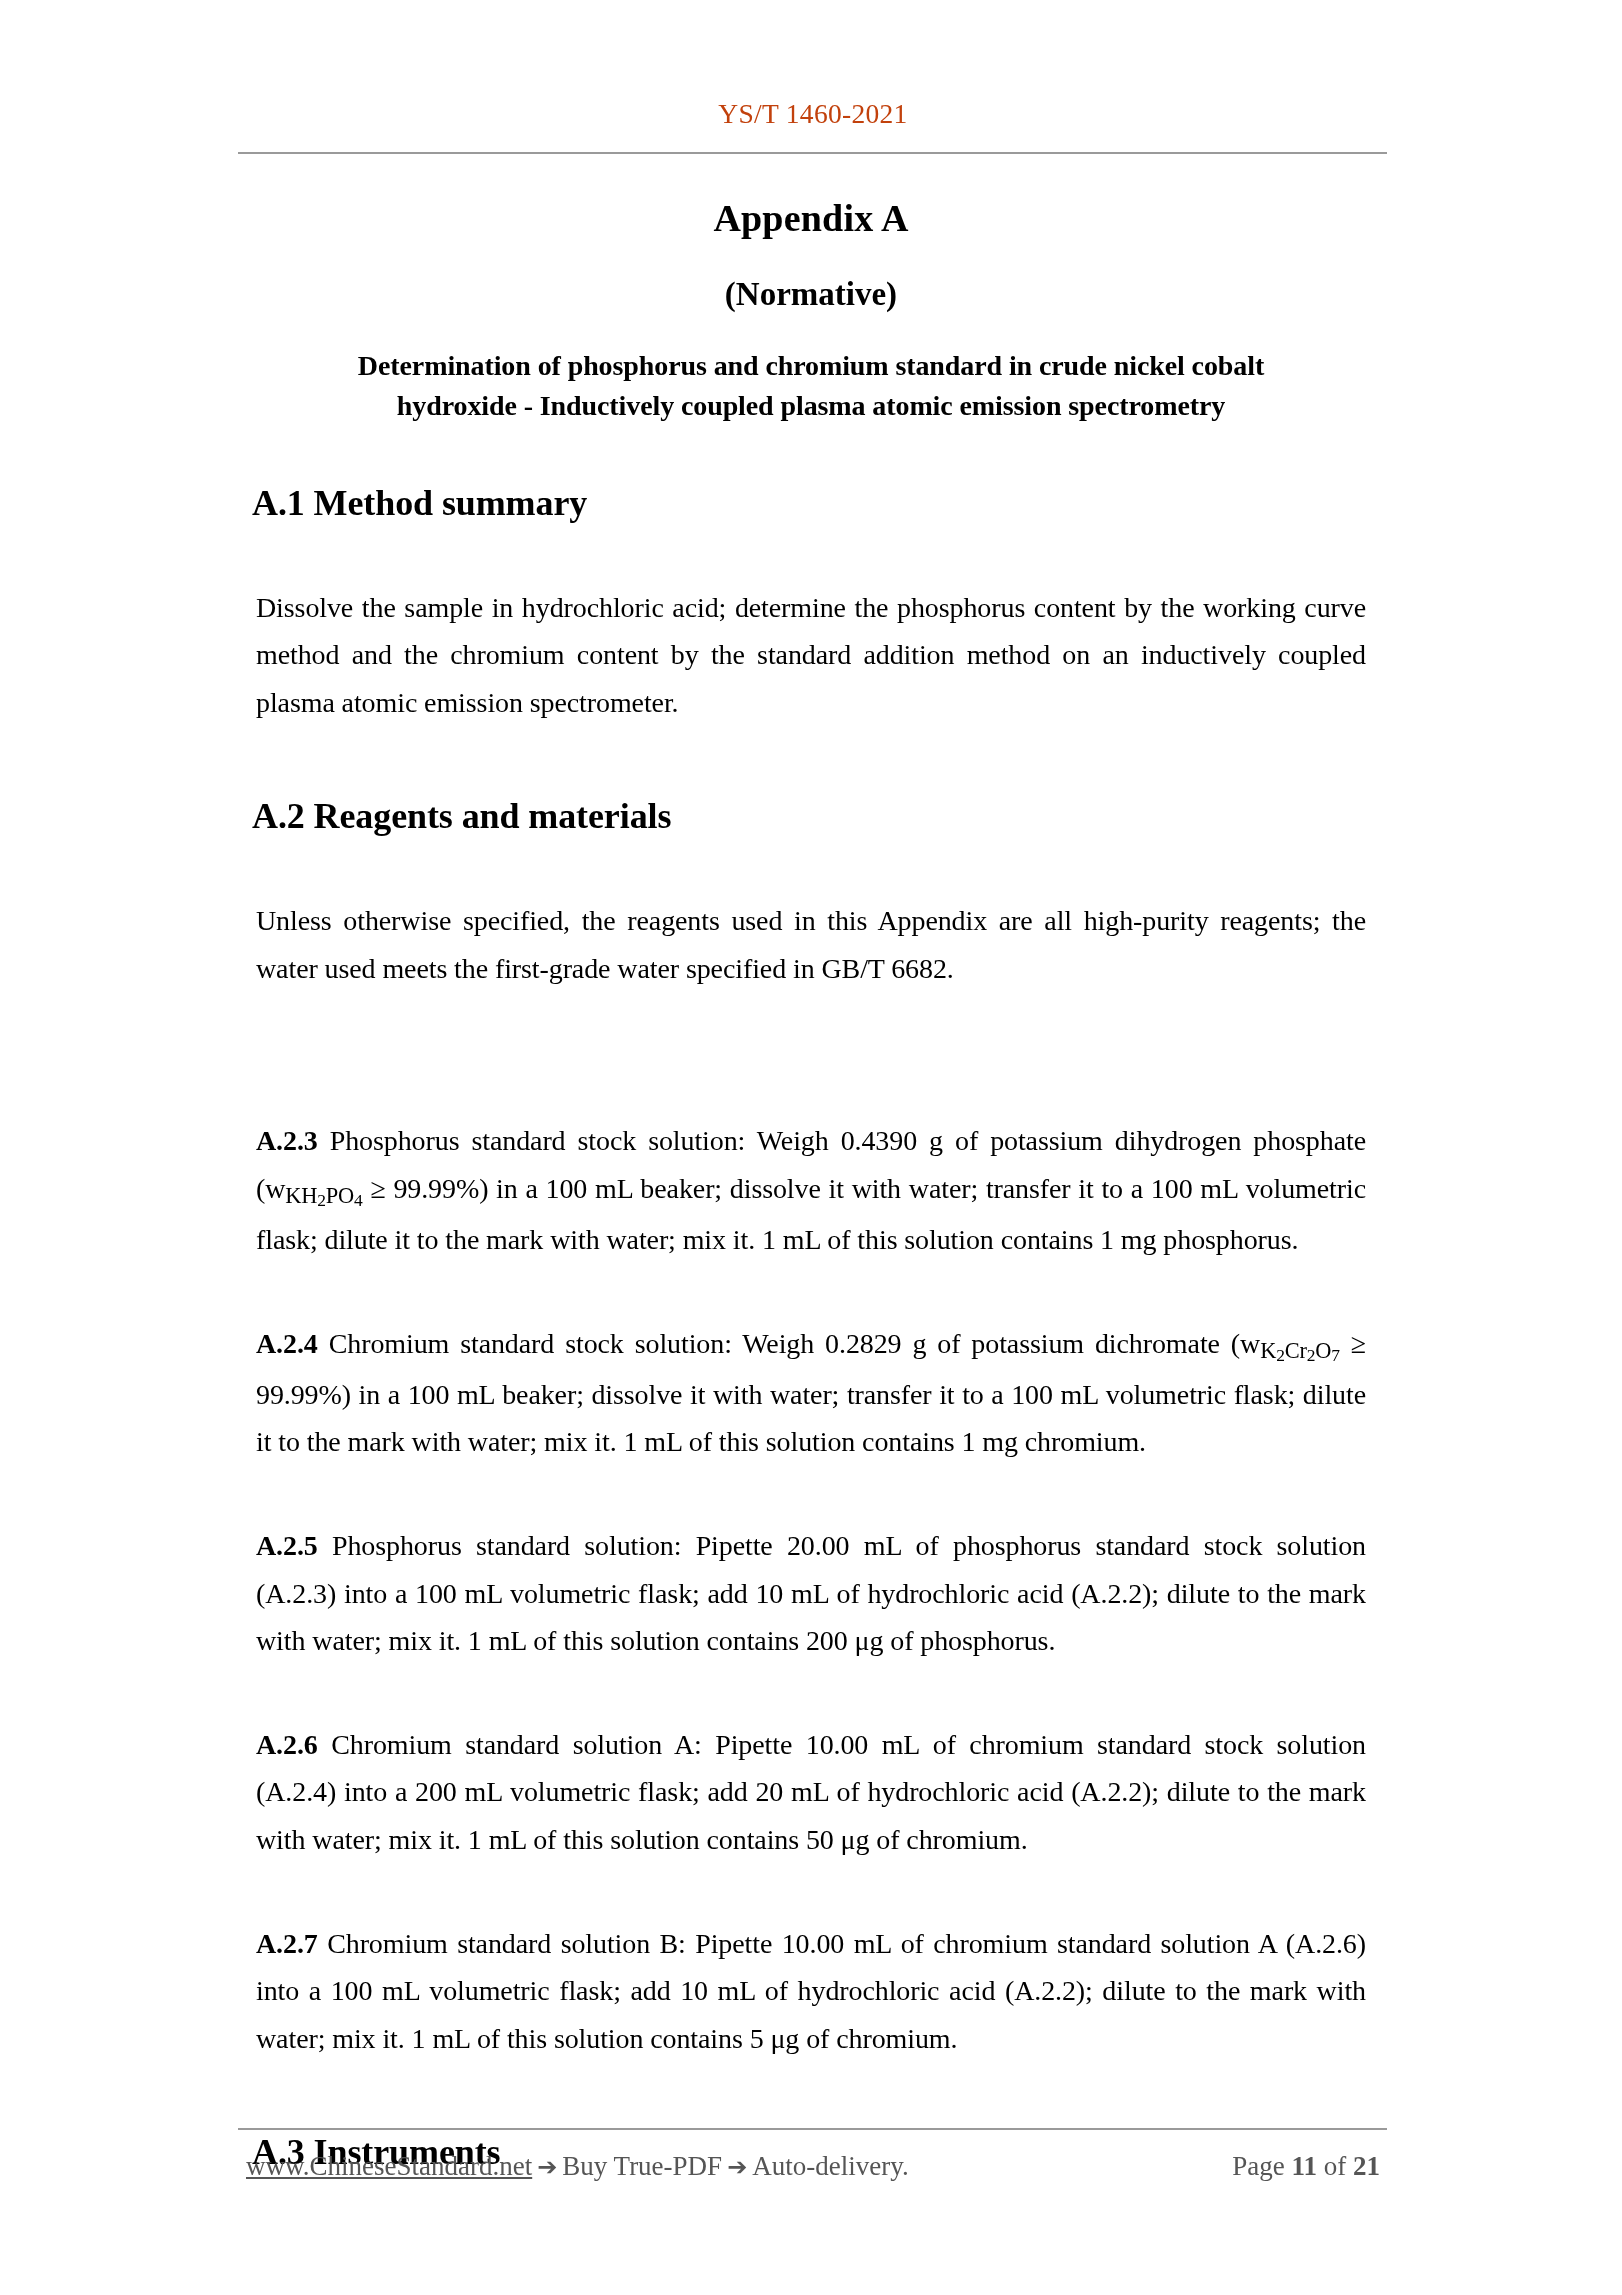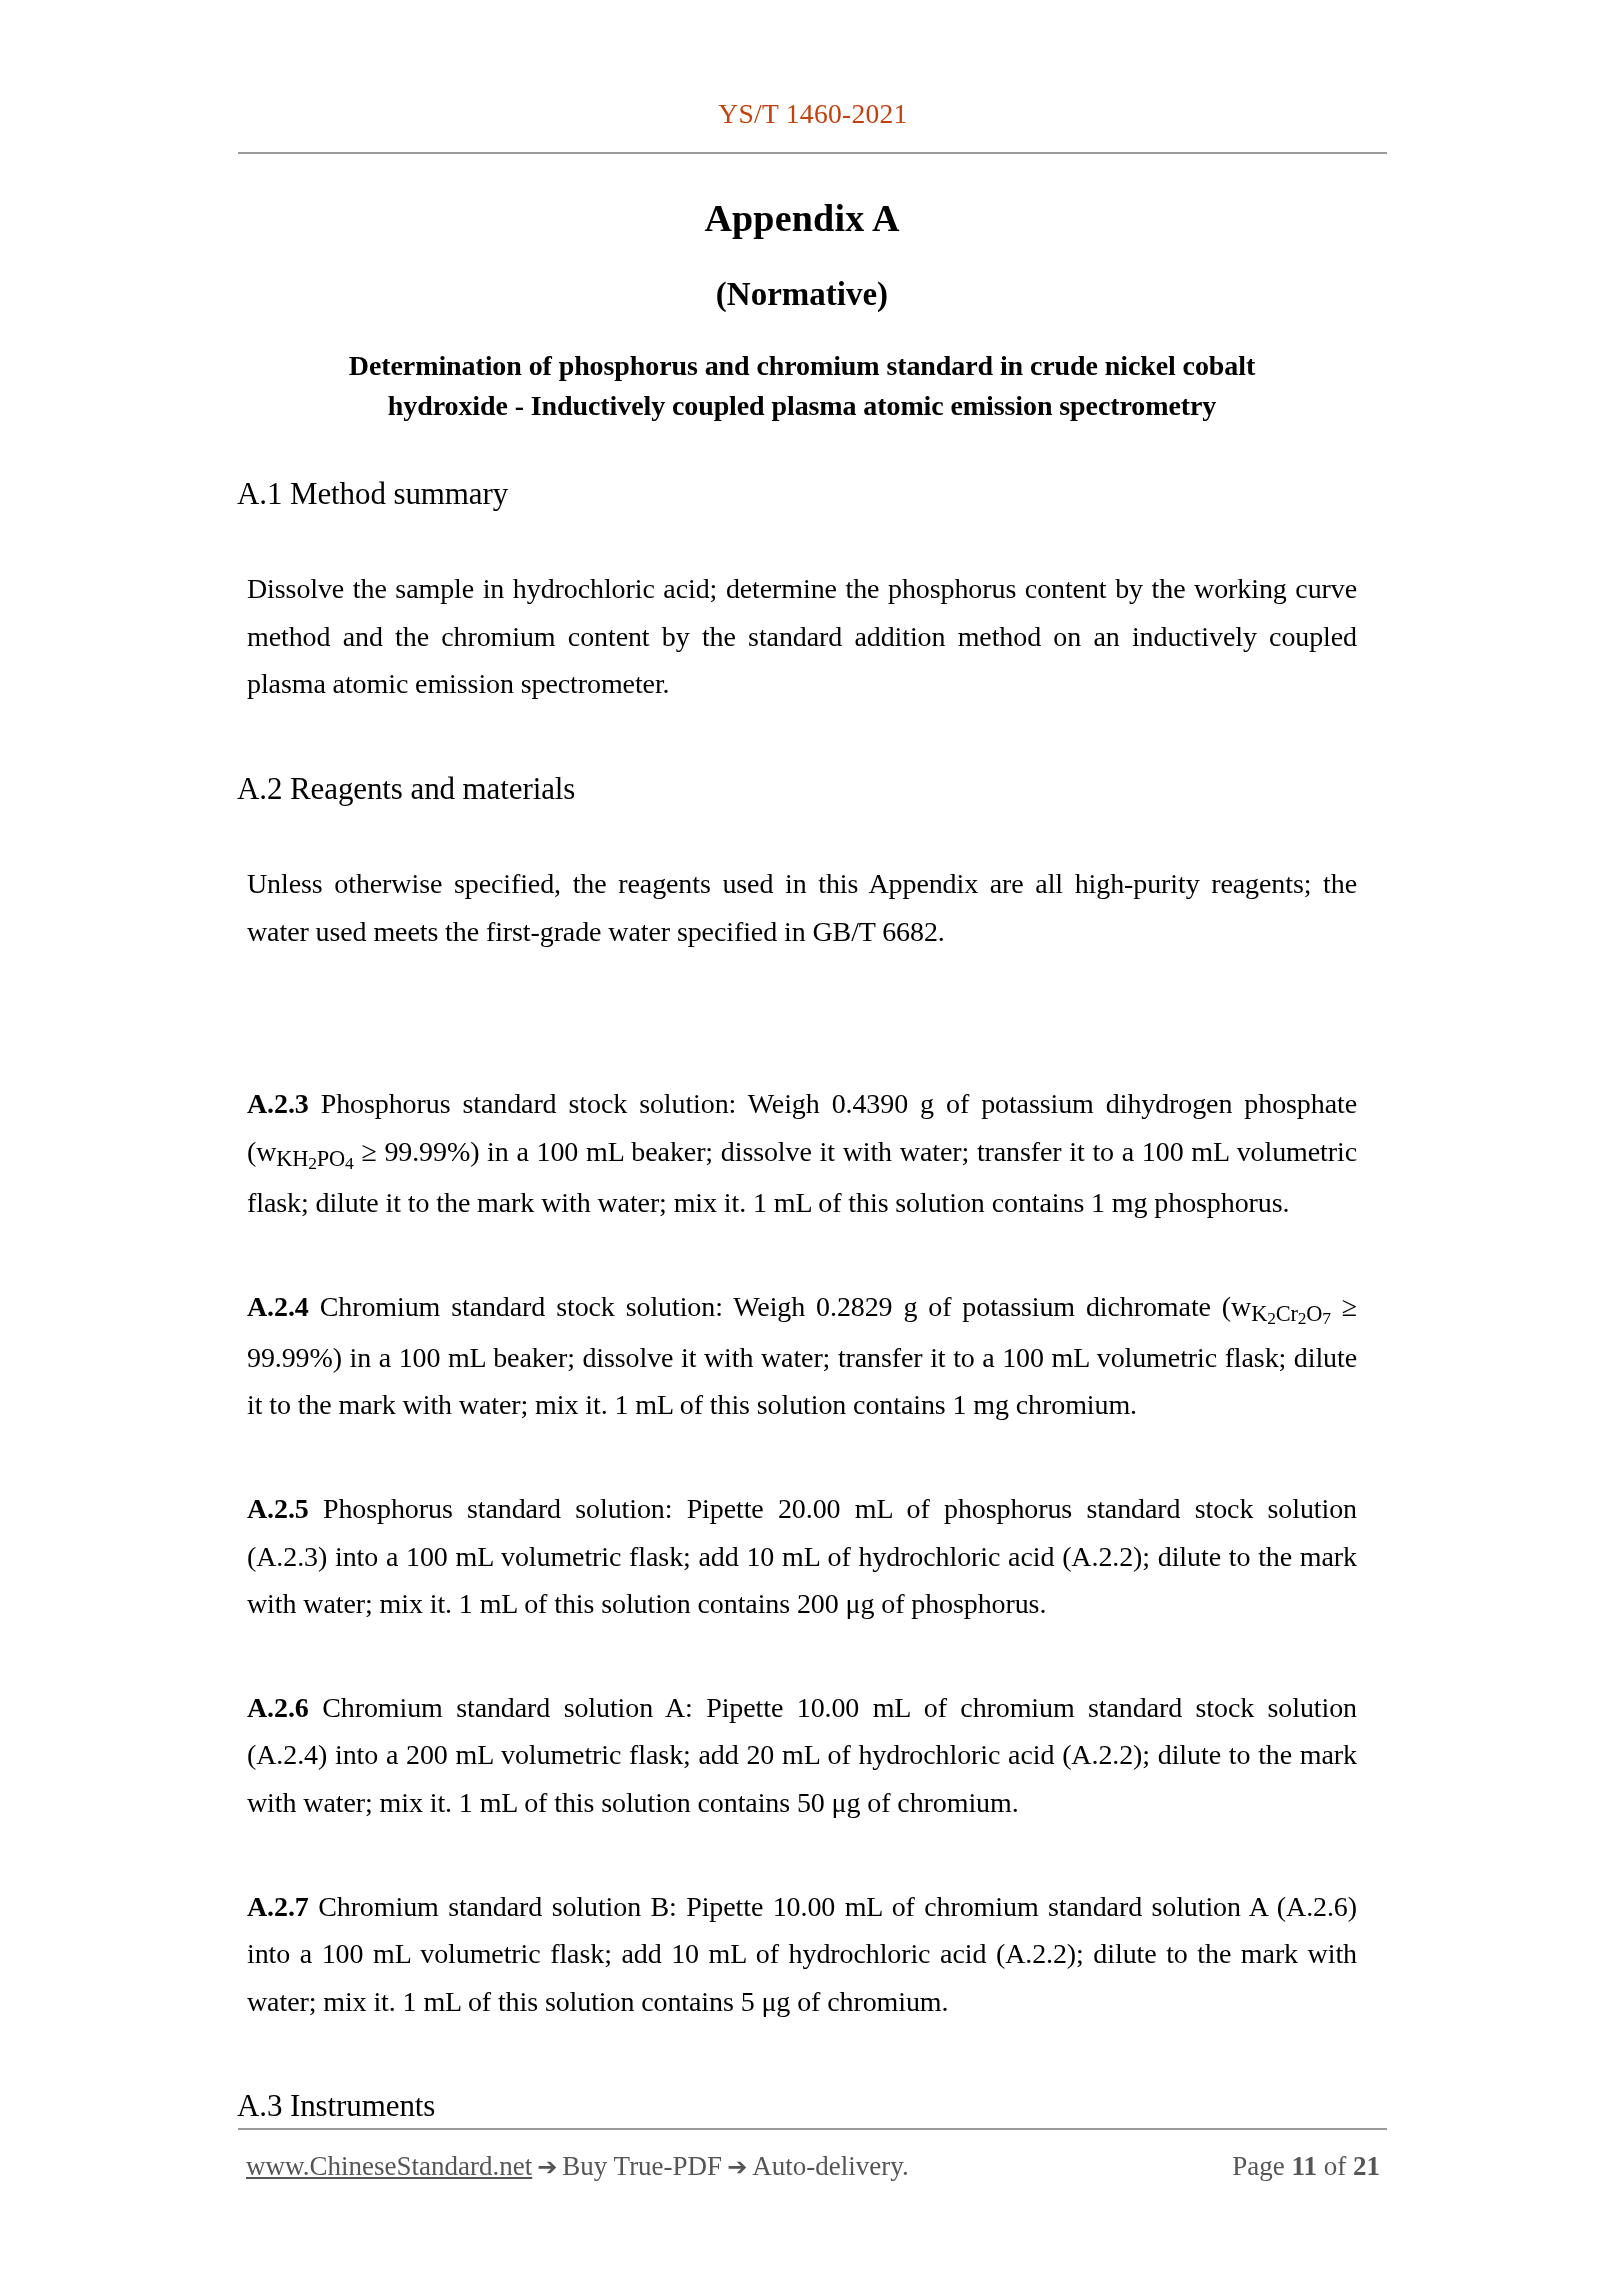--- a/index.html
+++ b/index.html
@@ -40,21 +40,21 @@
     left: 238px;
     top: 152px;
     width: 1149px;
     height: 1.7px;
     background: #9a9a9a;
   }
 
   
   .content {
     position: absolute;
-    left: 235px;
+    left: 244px;
     top: 197px;
     width: 1134px;
   }
 
   h1.appendix-title {
     font-size: 38px;
     font-weight: bold;
     text-align: center;
     margin: 0;
     padding: 0;
@@ -75,24 +75,24 @@
     font-size: 28px;
     font-weight: bold;
     text-align: center;
     margin: 32px 0 0 0;
     padding: 0;
     line-height: 1.45;
     letter-spacing: -0.1px;
   }
 
   h4.section-heading {
-    font-size: 31px;
-    font-weight: normal;
+    font-size: 36px;
+    font-weight: bold;
     text-align: left;
-    margin: 2px;
+    margin: 8px;
     padding: 0;
     line-height: 1.3;
     letter-spacing: -0.1px;
   }
 
   p.body-text {
     font-size: 28px;
     text-align: justify;
     text-justify: inter-word;
     margin: 12px;

